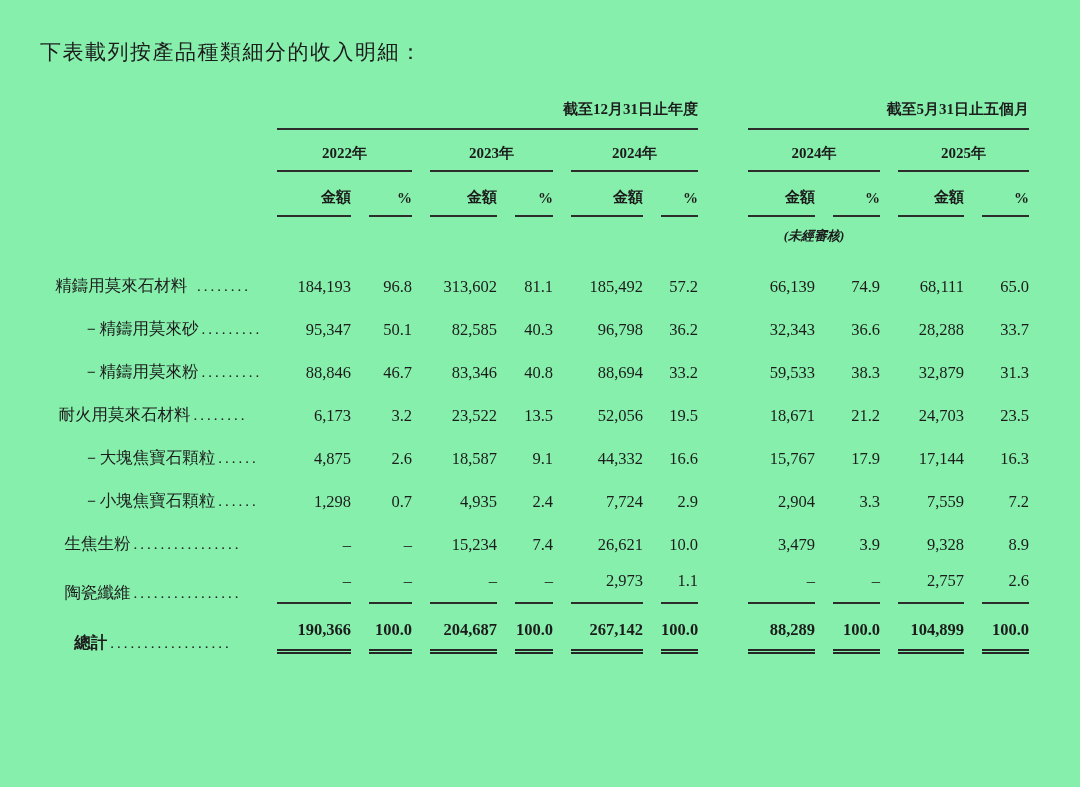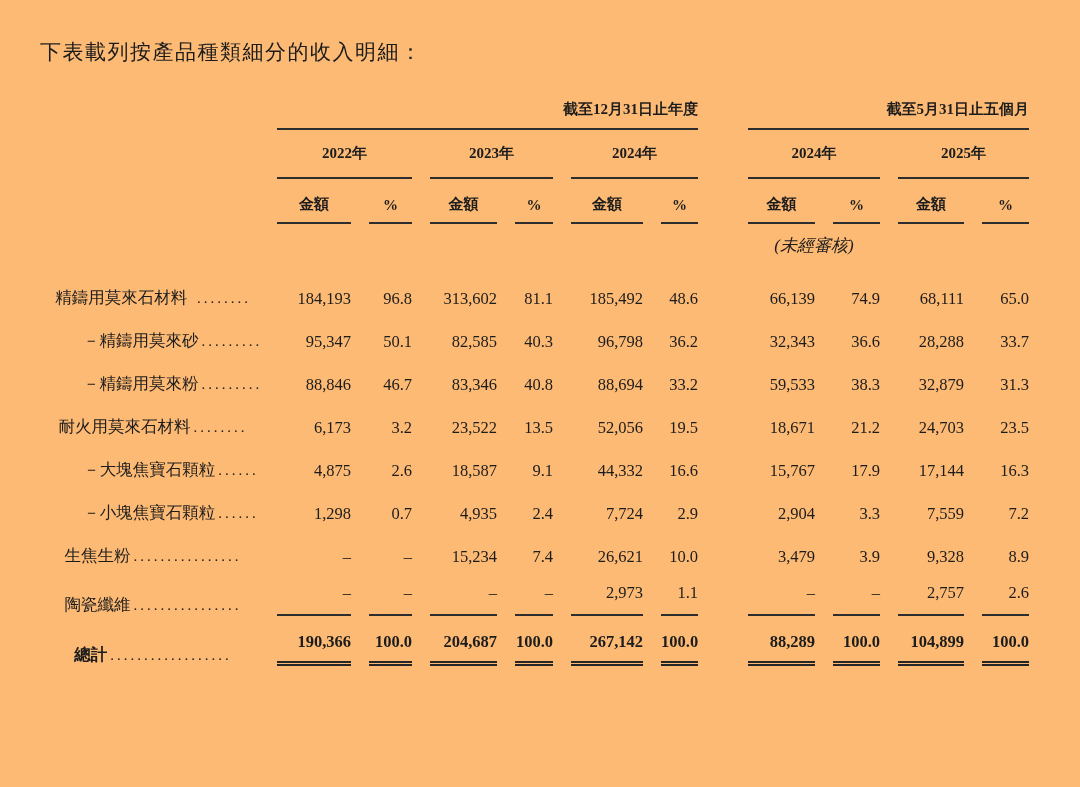--- a/index.html
+++ b/index.html
@@ -1,34 +1,34 @@
 <!DOCTYPE html>
 <html><head>
 <meta charset="utf-8">
 <style>
   html,body { margin:0; padding:0; background:#ffffff; }
   .page {
     width:1080px; height:787px; box-sizing:border-box;
     padding:26px 42px 0 38px;
     font-family:"Liberation Serif","DejaVu Serif",serif;
-    color:#1c1c1c; background:#fdba74;
+    color:#1c1c1c; background:#86efac;
   }
   .title { font-size:21px; font-weight:400; letter-spacing:1.5px; margin:12px 0 0 2px; }
 
   table { width:100%; border-collapse:collapse; table-layout:fixed; margin-top:34px; }
   th, td { padding:0 9px; vertical-align:bottom; font-weight:400; }
 
   
   .grp-row th { text-align:right; font-size:15px; font-weight:700; }
   .grp-row .u { display:block; padding-bottom:9px; border-bottom:2px solid #2d2d2d; }
   .yr-row th { text-align:center; font-size:15px; font-weight:700; padding-top:14px; }
-  .yr-row .u { display:block; padding-bottom:14px; border-bottom:2px solid #2d2d2d;text-align:center; }
-  .sh-row th { text-align:center; font-size:15px; font-weight:700; padding-top:16px; }
+  .yr-row .u { display:block; padding-bottom:7px; border-bottom:2px solid #2d2d2d;text-align:center; }
+  .sh-row th { text-align:right; font-size:15px; font-weight:700; padding-top:16px; }
   .sh-row .u { display:block; padding-bottom:8px; border-bottom:2px solid #2d2d2d; }
-  .unaud-row td { text-align:center; font-style:italic; font-size:17px; padding-top:10px; }
+  .unaud-row td { text-align:center; font-style:italic; font-size:13px; padding-top:10px;font-weight:bold; }
   .unit-row td { text-align:center; font-style:italic; font-size:15px; padding-top:26px; padding-bottom:4px; }
 
   
   .row td { padding-top:21px; font-size:16.5px; }
   .row.first td { padding-top:30px; }
   .lbl { text-align:center; font-size:17px; white-space:nowrap; overflow:hidden; }
   .lbl.sub .lt { padding-left:36px; }
   .dots { letter-spacing:3px; margin-left:3px; font-size:15px; }
   .num { text-align:right; }
   .v { display:block; }
@@ -145,21 +145,21 @@
         <td class="num">
             <span class="v">313,602</span>
           </td>
         <td class="num">
             <span class="v">81.1</span>
           </td>
         <td class="num">
             <span class="v">185,492</span>
           </td>
         <td class="num">
-            <span class="v">48.6</span>
+            <span class="v">57.2</span>
           </td>
         <td></td>
         <td class="num">
             <span class="v">66,139</span>
           </td>
         <td class="num">
             <span class="v">74.9</span>
           </td>
         <td class="num">
             <span class="v">68,111</span>

